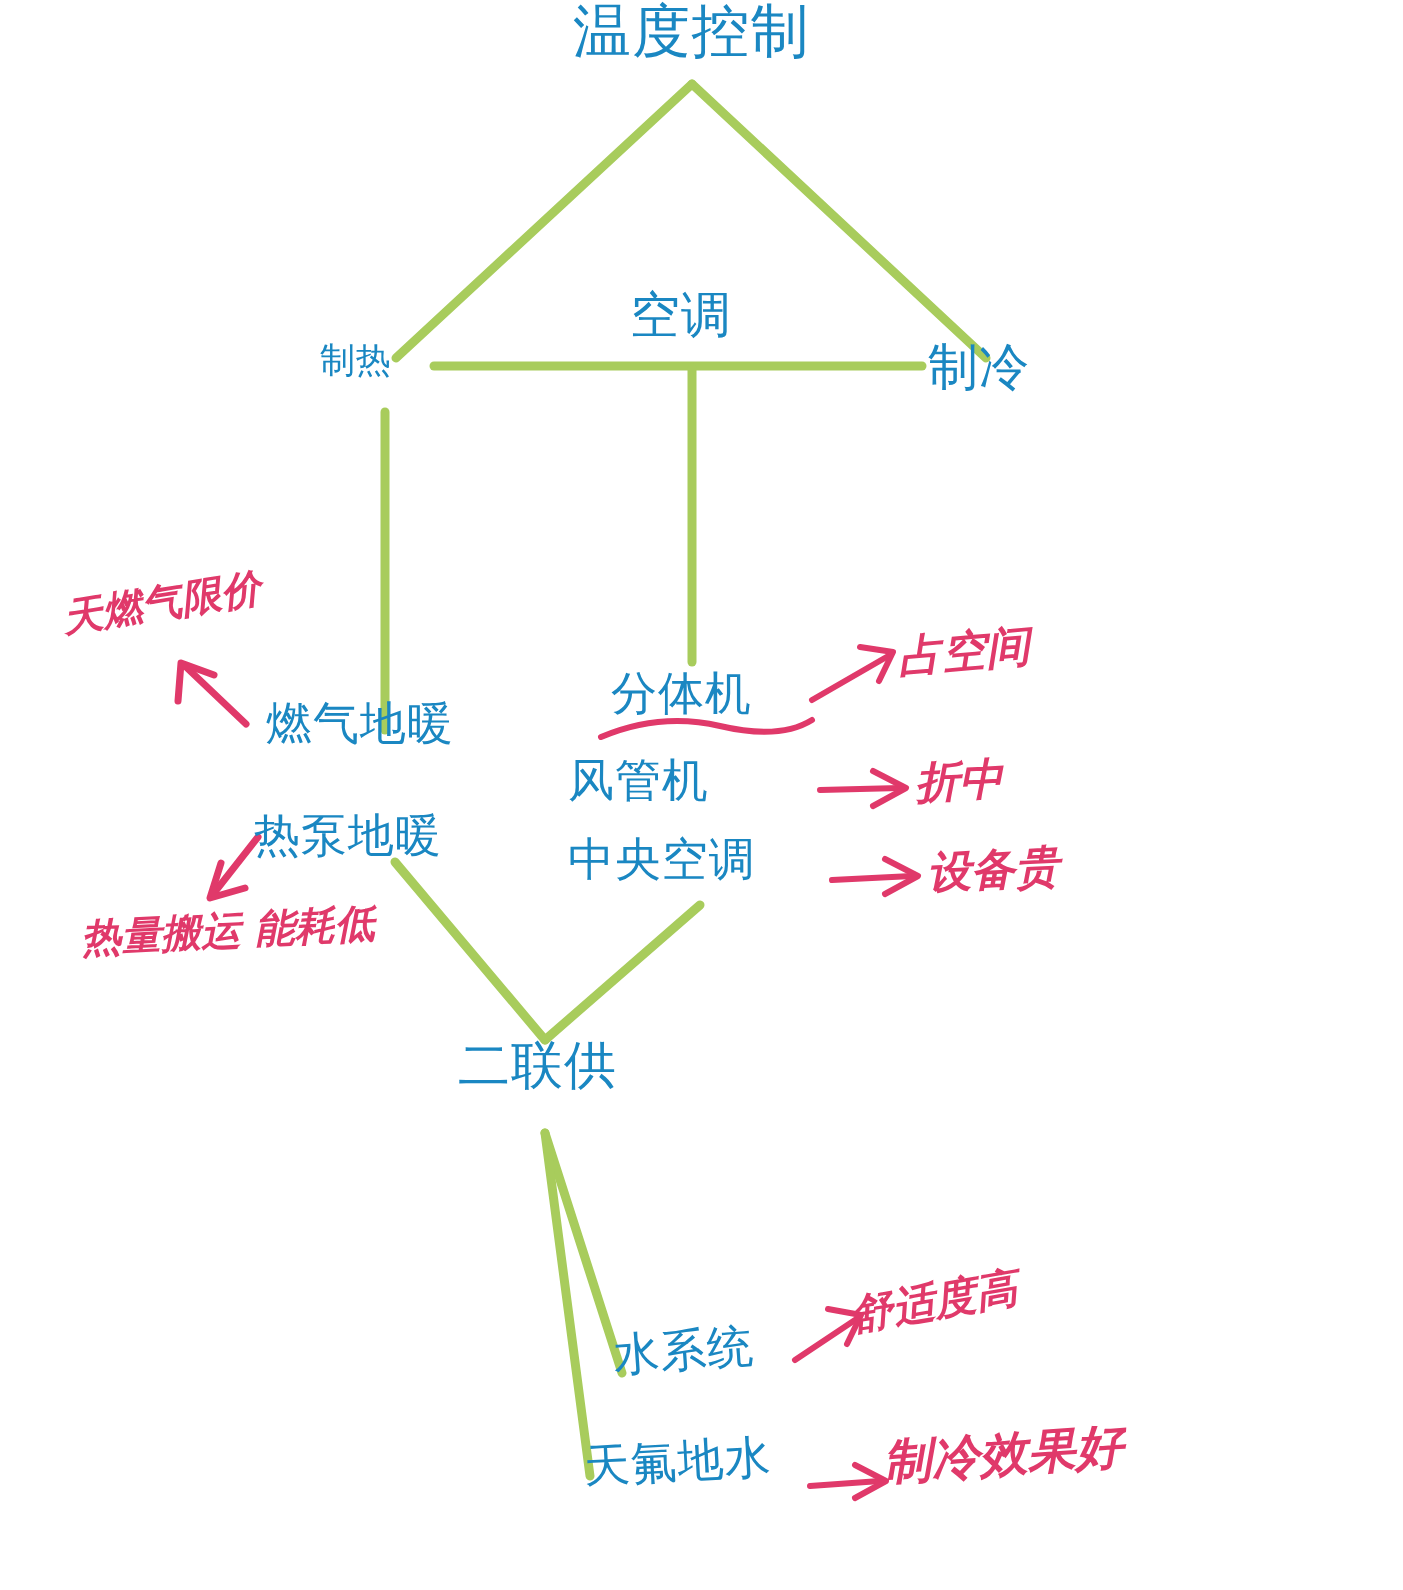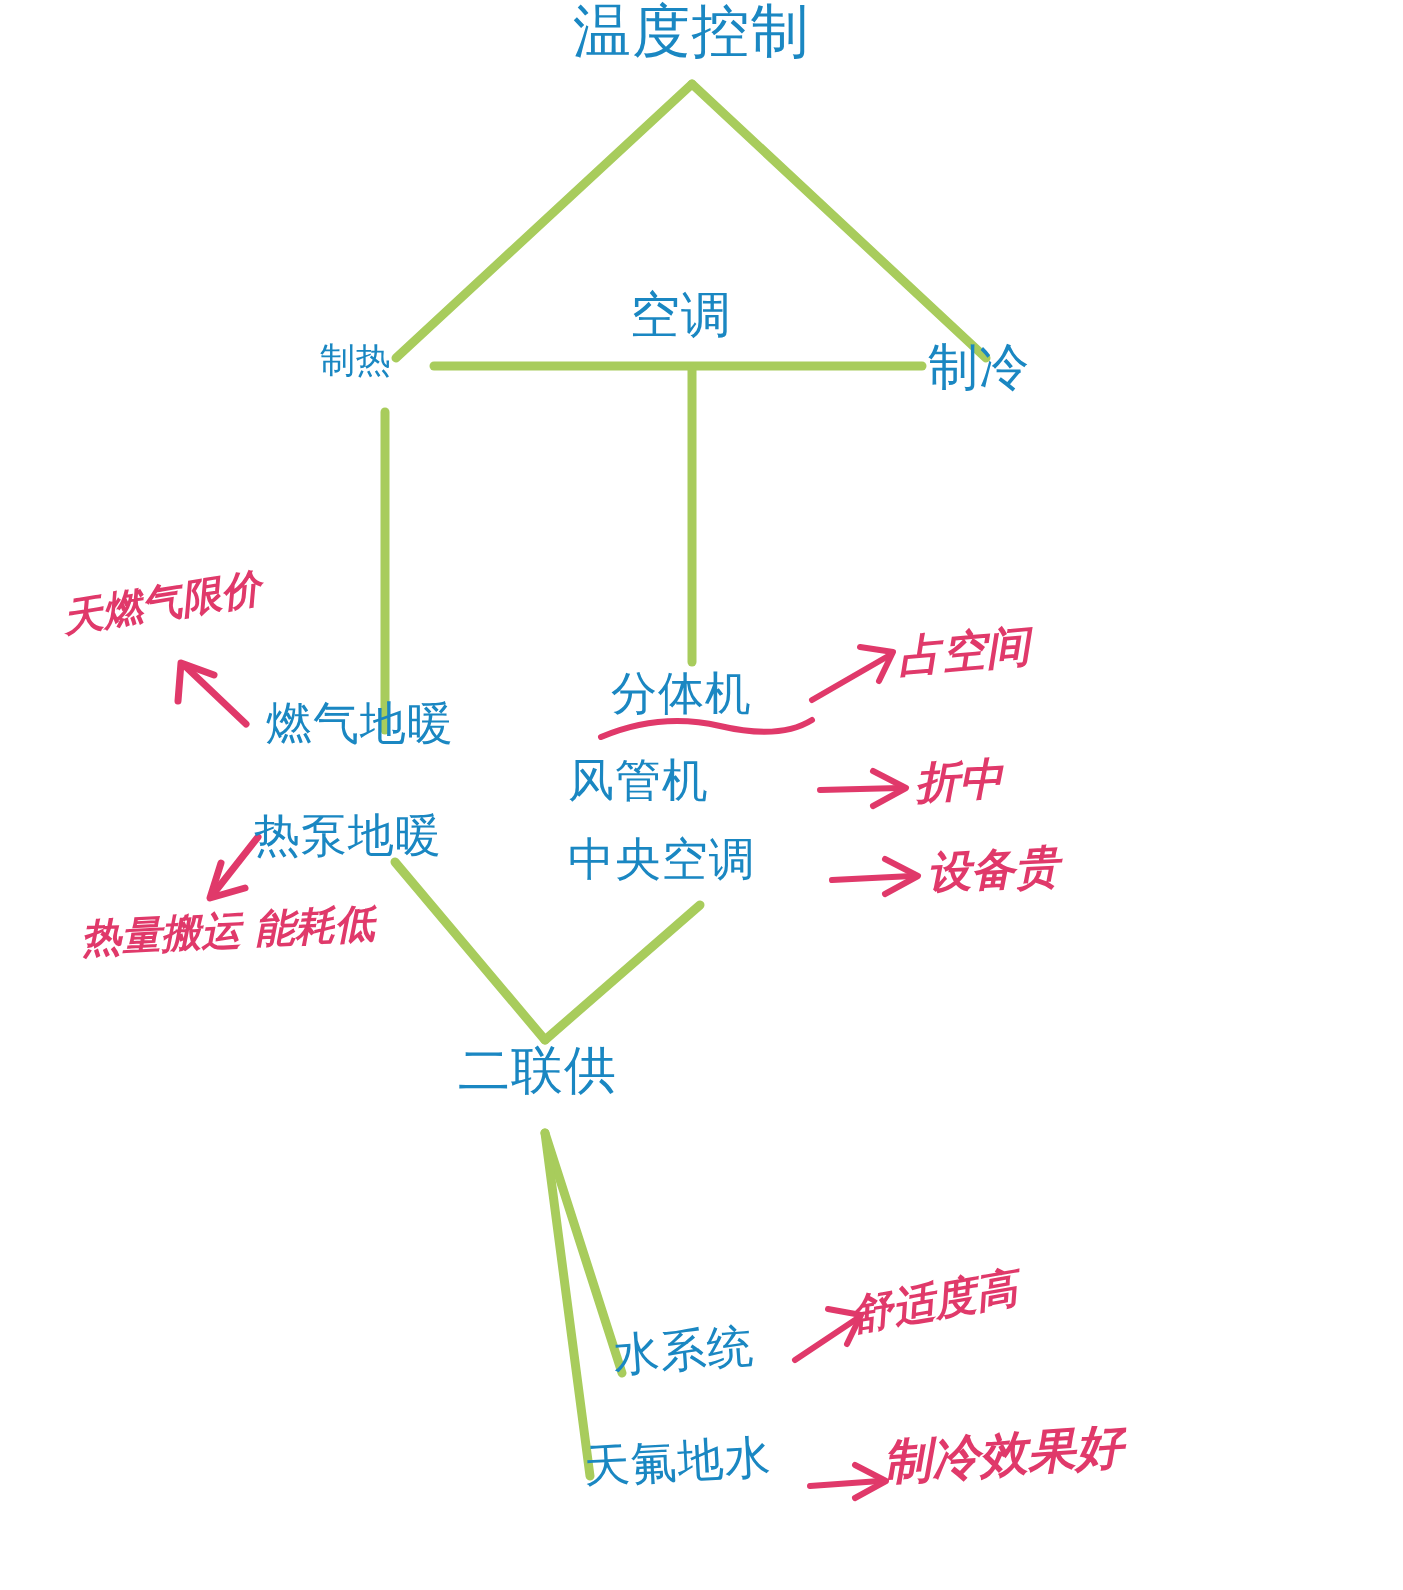--- a/index.html
+++ b/index.html
@@ -31,21 +31,21 @@
   }
   .n-title   { font-size: 58px; left: 573px; top: 2px; }
   .n-kongtiao{ font-size: 50px; left: 630px; top: 290px; font-family: Liberation Serif, serif; }
   .n-zhire   { font-size: 35px; left: 320px; top: 342px; }
   .n-zhileng { font-size: 50px; left: 928px; top: 342px; }
   .n-rqdn    { font-size: 46px; left: 266px; top: 700px; }
   .n-rbdn    { font-size: 46px; left: 254px; top: 812px; }
   .n-ftj     { font-size: 46px; left: 611px; top: 670px; }
   .n-fgj     { font-size: 46px; left: 568px; top: 757px; }
   .n-zykt    { font-size: 46px; left: 568px; top: 836px; }
-  .n-elg     { font-size: 52px; left: 458px; top: 1044px; }
+  .n-elg     { font-size: 52px; left: 458px; top: 1044px; font-family: Liberation Mono, monospace; }
   .n-sxt     { font-size: 46px; left: 615px; top: 1332px;
                transform: rotate(-4deg); transform-origin: left bottom; }
   .n-tfds    { font-size: 46px; left: 585px; top: 1443px;
                transform: rotate(-3deg); transform-origin: left bottom; }
 
   .annot {
     position: absolute;
     color: #e0396a;
     white-space: nowrap;
     line-height: 1;

